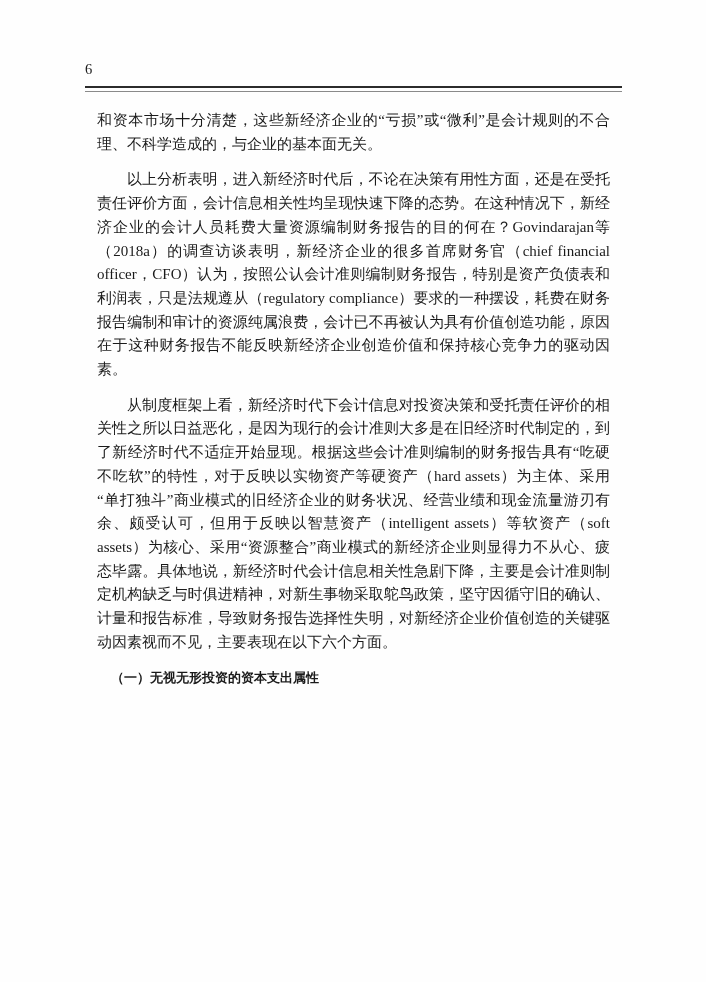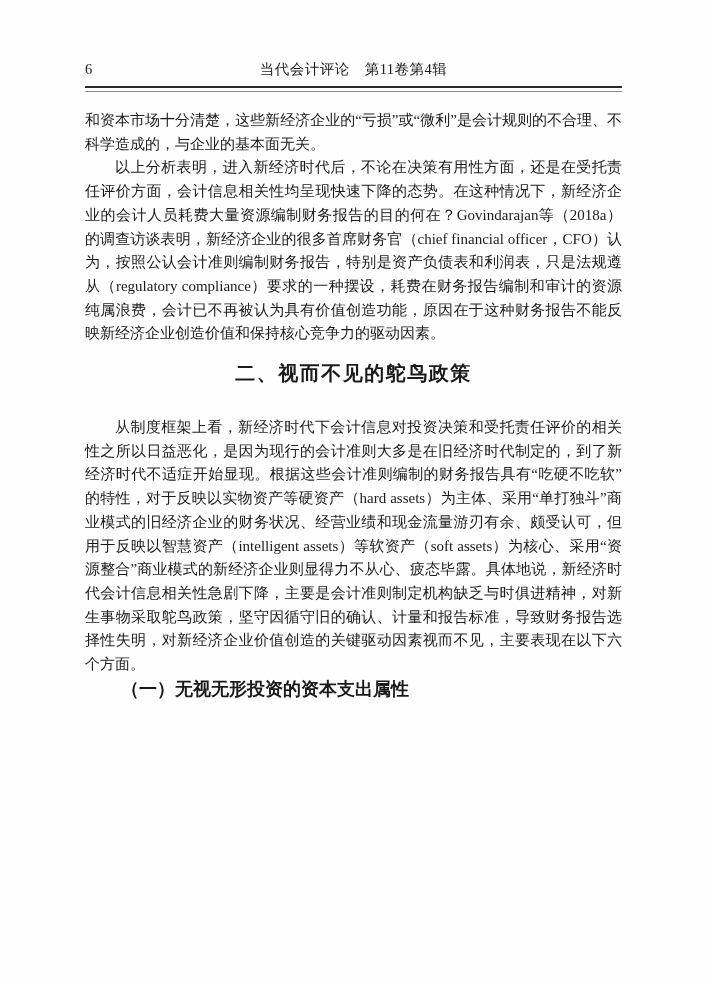--- a/index.html
+++ b/index.html
@@ -41,66 +41,64 @@
     border-bottom: 1px solid #8a8a8a;
   }
   .page-body {
     margin-top: 17px;
     font-size: 15px;
     line-height: 23.7px;
     text-align: justify;
     text-justify: inter-ideograph;
   }
   .para {
-    margin: 0;
+    margin: 12px;
     text-indent: 2em;
   }
   .para.no-indent {
     text-indent: 0;
   }
   .section-heading {
     margin: 12px 0 28px 0;
     text-indent: 0;
     text-align: center;
     font-size: 20px;
     font-weight: 600;
     letter-spacing: 1.5px;
     line-height: 30px;
   }
   .subsection-heading {
     margin: 0;
     text-indent: 2em;
-    font-size: 18px;
+    font-size: 13px;
     font-weight: 700;
     line-height: 24.6px;
     text-align: left;
   }
   .book-title {
     font-style: italic;
   }
 </style>
 </head>
 <body>
 
 <div class="page">
 
   <header class="page-header">
     <span class="page-number">6</span>
-    <span class="journal-title">当代会计评论　第11卷第4辑</span>
   </header>
 
   <div class="header-rule"></div>
 
   <main class="page-body">
 
     <p class="para no-indent">和资本市场十分清楚，这些新经济企业的“亏损”或“微利”是会计规则的不合理、不科学造成的，与企业的基本面无关。</p>
 
     <p class="para">以上分析表明，进入新经济时代后，不论在决策有用性方面，还是在受托责任评价方面，会计信息相关性均呈现快速下降的态势。在这种情况下，新经济企业的会计人员耗费大量资源编制财务报告的目的何在？Govindarajan等（2018a）的调查访谈表明，新经济企业的很多首席财务官（chief financial officer，CFO）认为，按照公认会计准则编制财务报告，特别是资产负债表和利润表，只是法规遵从（regulatory compliance）要求的一种摆设，耗费在财务报告编制和审计的资源纯属浪费，会计已不再被认为具有价值创造功能，原因在于这种财务报告不能反映新经济企业创造价值和保持核心竞争力的驱动因素。</p>
 
-    <h2 class="section-heading">二、视而不见的鸵鸟政策</h2>
 
     <p class="para">从制度框架上看，新经济时代下会计信息对投资决策和受托责任评价的相关性之所以日益恶化，是因为现行的会计准则大多是在旧经济时代制定的，到了新经济时代不适症开始显现。根据这些会计准则编制的财务报告具有“吃硬不吃软”的特性，对于反映以实物资产等硬资产（hard assets）为主体、采用“单打独斗”商业模式的旧经济企业的财务状况、经营业绩和现金流量游刃有余、颇受认可，但用于反映以智慧资产（intelligent assets）等软资产（soft assets）为核心、采用“资源整合”商业模式的新经济企业则显得力不从心、疲态毕露。具体地说，新经济时代会计信息相关性急剧下降，主要是会计准则制定机构缺乏与时俱进精神，对新生事物采取鸵鸟政策，坚守因循守旧的确认、计量和报告标准，导致财务报告选择性失明，对新经济企业价值创造的关键驱动因素视而不见，主要表现在以下六个方面。</p>
 
     <h3 class="subsection-heading">（一）无视无形投资的资本支出属性</h3>
 
 
 
   </main>
 </div>
 

